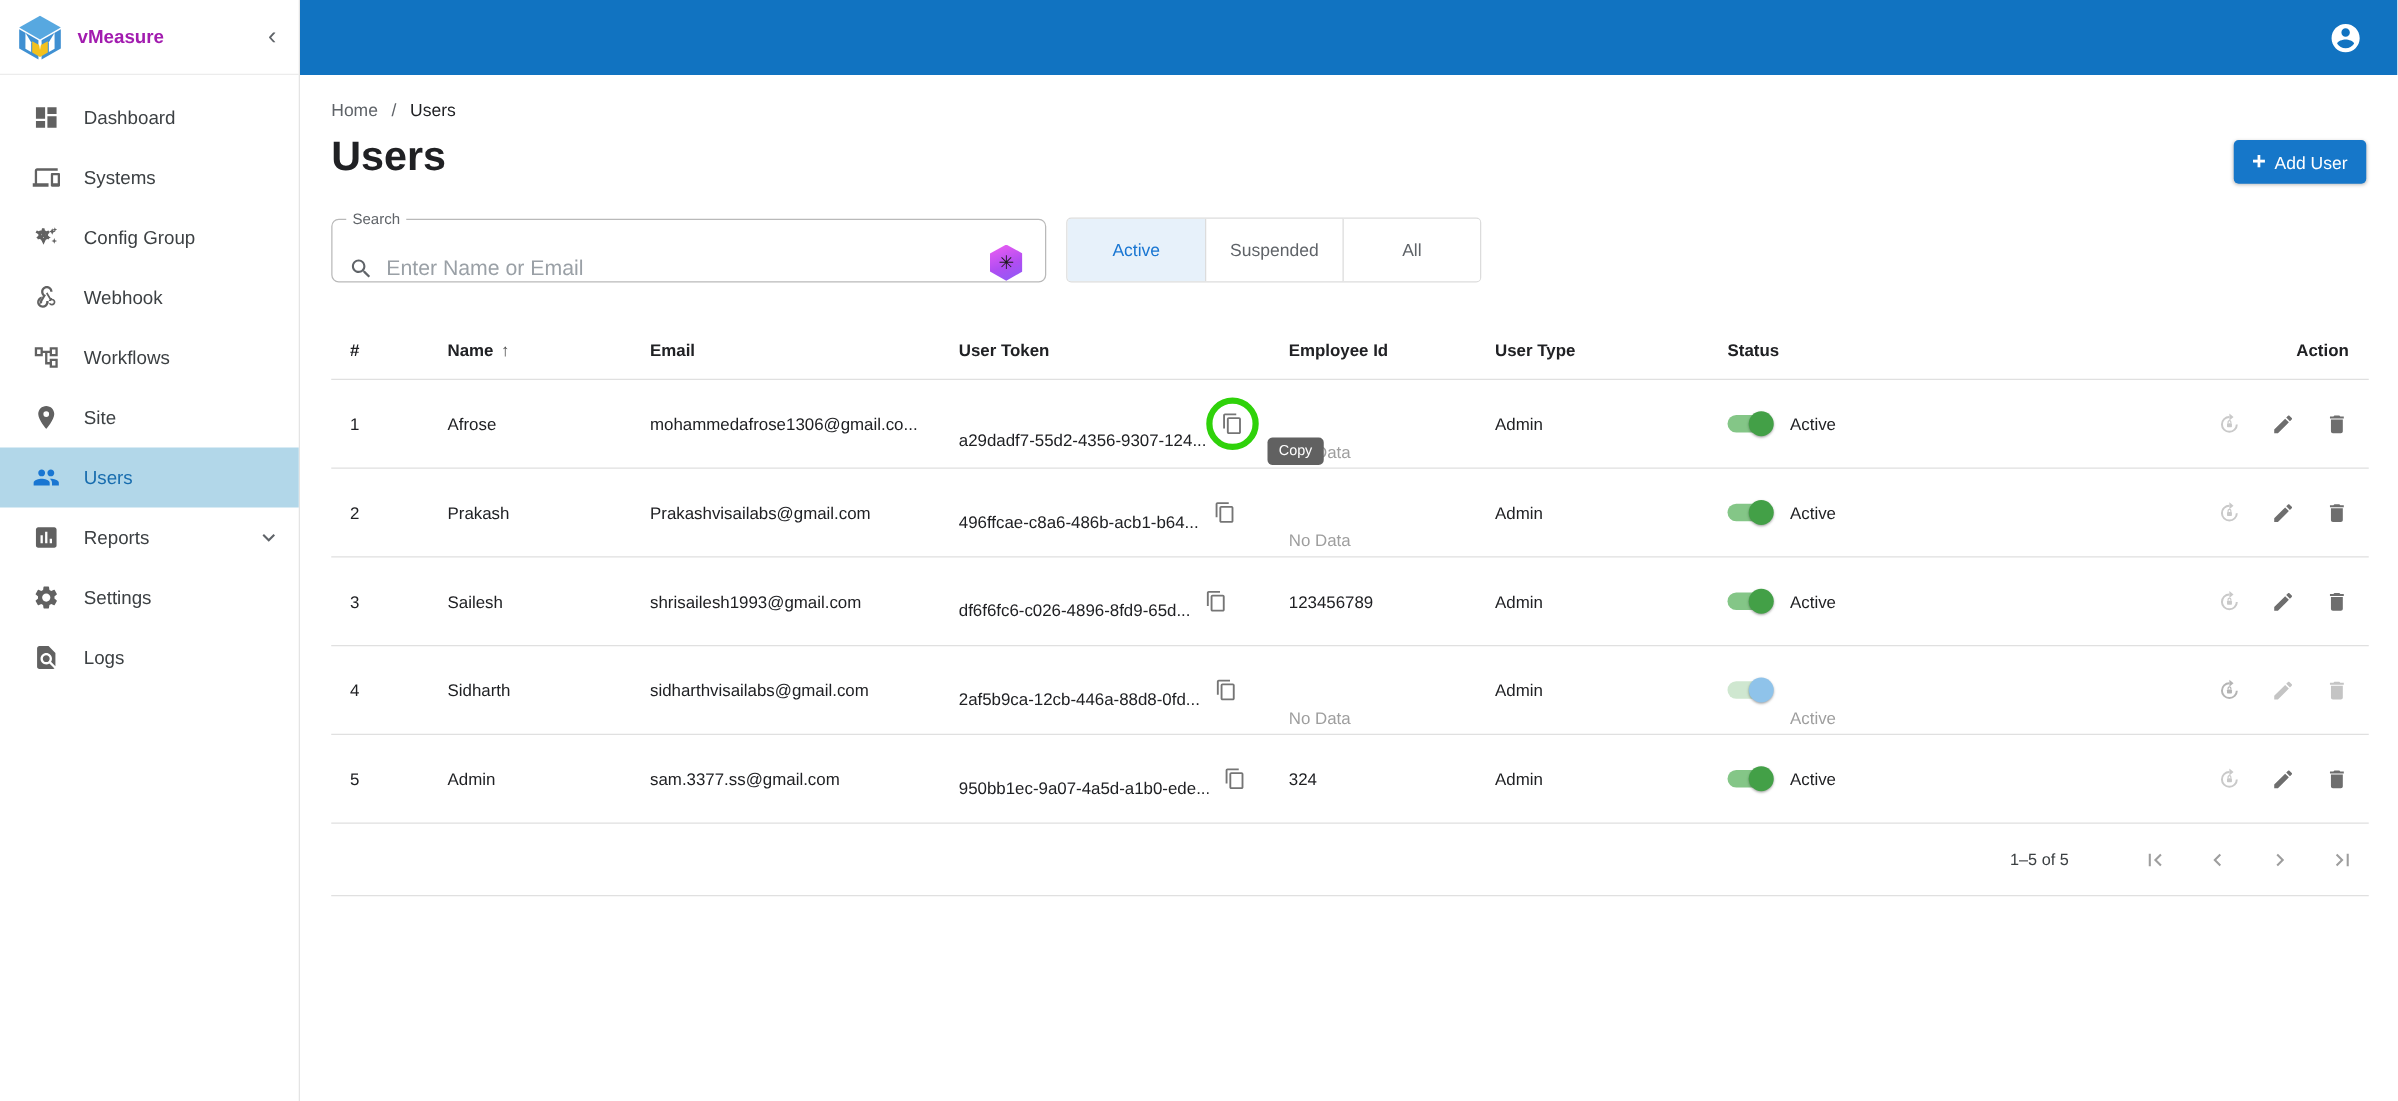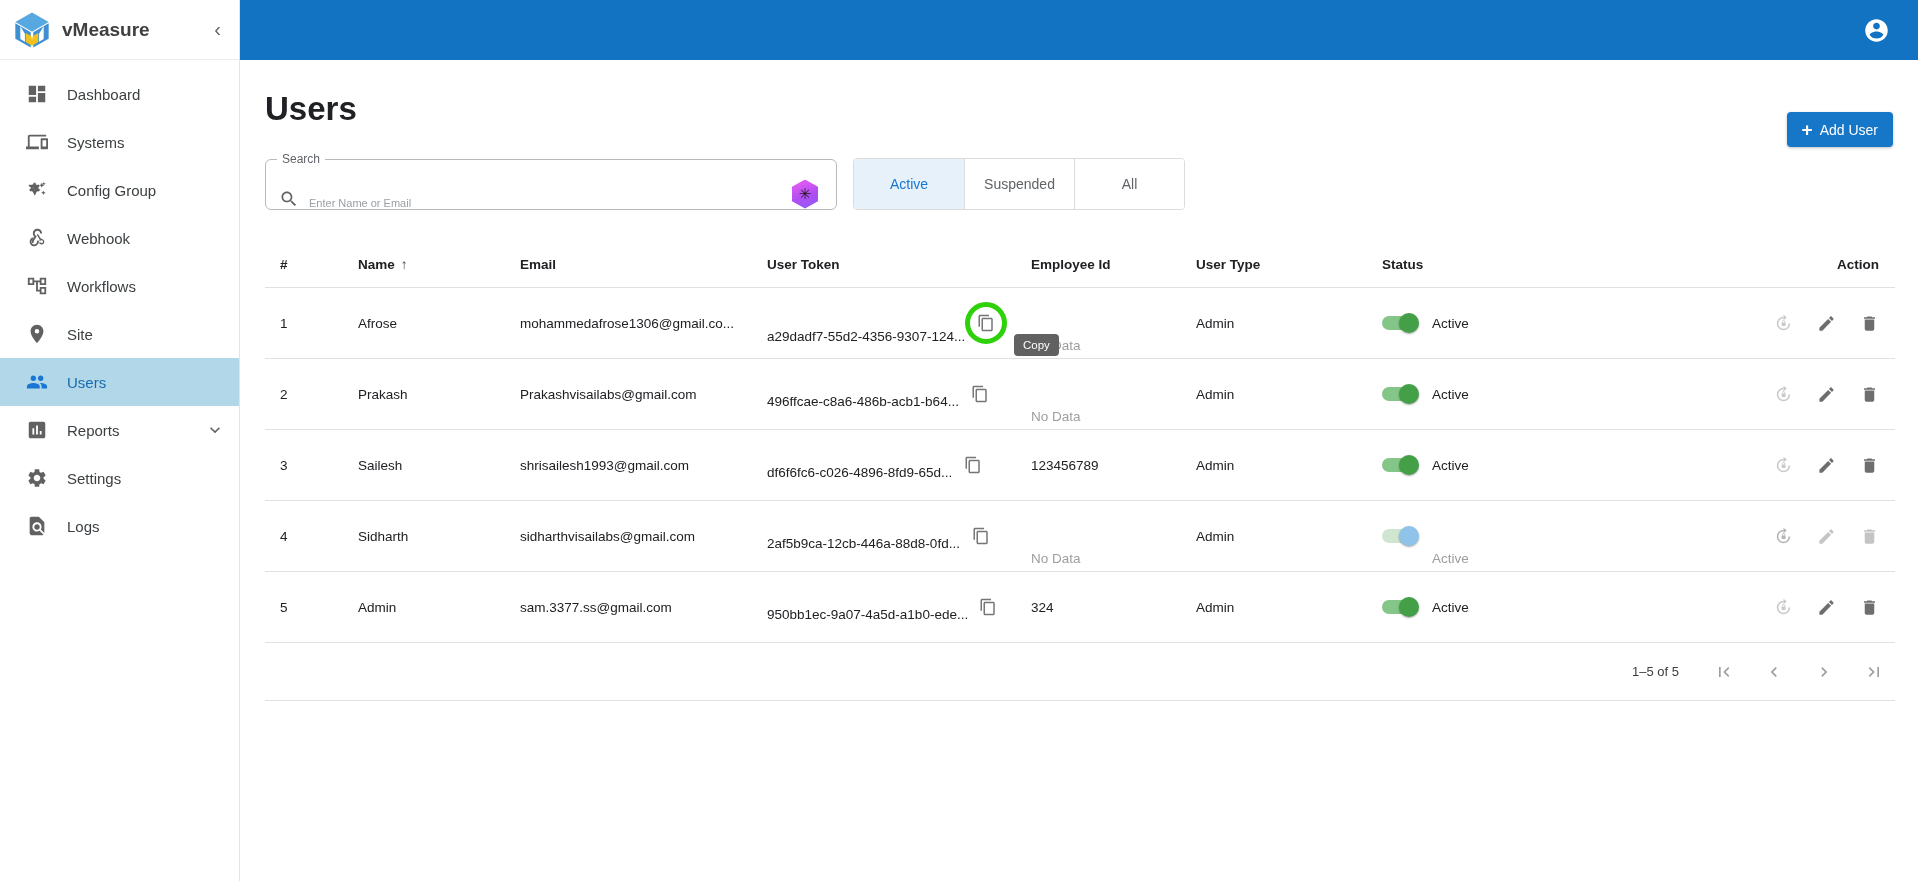--- a/index.html
+++ b/index.html
@@ -5,21 +5,21 @@
   * { box-sizing: border-box; margin: 0; padding: 0; }
   html,body { width:1918px; height:881px; overflow:hidden;
     font-family:"Liberation Sans", sans-serif; background:#fff; color:#212121; }
   .layout { display:flex; width:100%; height:100%; }
 
   
   .sidebar { width:240px; flex:none; background:#fff; border-right:1px solid #e4e4e4; }
   .sidebar-header { height:60px; display:flex; align-items:center; padding:0 14px 0 12px;
     border-bottom:1px solid #ececec; }
   .logo-svg { width:40px; height:40px; flex:none; }
-  .brand { margin-left:10px; font-size:19px; font-weight:bold; color:#404040; }
+  .brand { margin-left:10px; font-size:15px; font-weight:bold; color:#a21caf; }
   .collapse { margin-left:auto; color:#5f6368; font-size:20px; cursor:pointer; padding:0 4px; }
   .menu { padding-top:10px; }
   .menu-item { height:48px; display:flex; align-items:center; padding:0 14px 0 26px;
     font-size:15px; color:#3c4043; cursor:pointer; }
   .menu-item .mi-icon { width:22px; height:22px; margin-right:19px; color:#616161; flex:none; }
   .menu-item .mi-icon svg { width:100%; height:100%; display:block; }
   .menu-item.active { background:#b2d7e9; color:#176cae; }
   .menu-item.active .mi-icon { color:#1976d2; }
   .mi-chevron { margin-left:auto; width:20px; height:20px; color:#5f6368; }
   .mi-chevron svg { width:100%; height:100%; }
@@ -45,21 +45,21 @@
   .add-user-btn .plus { font-size:19px; font-weight:bold; line-height:1; }
 
   
   .controls { margin-top:30px; display:flex; align-items:center; }
   .search-box { width:572px; height:51px; border:1px solid #b9b9b9; border-radius:6px;
     position:relative; display:flex; align-items:flex-end; padding:0 12px 0 13px; background:#fff; }
   .search-label { position:absolute; top:-8px; left:11px; background:#fff; padding:0 5px;
     font-size:12px; color:#5f6368; }
   .search-mag { width:20px; height:20px; color:#5f6368; flex:none; }
   .search-mag svg { width:100%; height:100%; }
-  .search-input { flex:1; border:none; outline:none; font-size:11px; color:#202124;
+  .search-input { flex:1; border:none; outline:none; font-size:17px; color:#202124;
     margin-left:10px; font-family:inherit; background:transparent; }
   .search-input::placeholder { color:#9aa0a6; }
   .ext-hex { width:26px; height:29px; flex:none; margin-right:6px; cursor:pointer;
     clip-path:polygon(50% 0,100% 25%,100% 75%,50% 100%,0 75%,0 25%);
     background:linear-gradient(160deg,#ee5ff2 0%,#b14df2 55%,#8b5cf6 100%);
     display:flex; align-items:center; justify-content:center; color:#1b1b1b; font-size:15px; }
 
   .tabs { margin-left:16px; height:52px; display:flex; border:1px solid #dcdcdc;
     border-radius:4px; overflow:hidden; background:#fff; }
   .tab { width:110px; display:flex; align-items:center; justify-content:center;
@@ -101,21 +101,21 @@
   .act-btn svg { width:19px; height:19px; }
   .act-reset { color:#c9c9c9; }
   .act-edit, .act-delete { color:#6e6e6e; }
   .row-dim .act-reset { color:#b4b4b4; }
   .row-dim .act-edit, .row-dim .act-delete { color:#c4c4c4; }
   .th-action, .cell-action { text-align:right; }
   .th-action { justify-self:end; }
 
   
   .table-footer { height:58px; display:flex; align-items:center; justify-content:flex-end;
-    border-bottom:1px solid #e0e0e0; padding-right:10px; }
+    border-bottom:1px solid #e0e0e0; padding-right:10px;gap:24px; }
   .range-label { font-size:13px; color:#3c4043; margin-right:34px; }
   .pager { display:flex; align-items:center; gap:28px; }
   .pager-btn { border:none; background:transparent; color:#9e9e9e; width:22px; height:22px;
     padding:0; cursor:default; display:flex; align-items:center; justify-content:center; }
   .pager-btn svg { width:20px; height:20px; }
 </style>
 </head>
 <body>
 
 <svg width="0" height="0" style="position:absolute">
@@ -295,20 +295,25 @@
   </aside>
 
   <div class="right">
     <header class="topbar">
       <span class="account-icon"><svg viewBox="0 0 24 24">
             <use href="#i-account"></use>
           </svg></span>
     </header>
 
     <main class="content">
+      <div class="breadcrumb">
+        <span class="crumb-home">Home</span>
+        <span class="crumb-sep">/</span>
+        <span class="crumb-current">Users</span>
+      </div>
       <h1 class="page-title">Users</h1>
 
       <button class="add-user-btn">
         <span class="plus">+</span>
         <span>Add User</span>
       </button>
 
       <div class="controls">
         <div class="search-box">
           <span class="search-label">Search</span>

